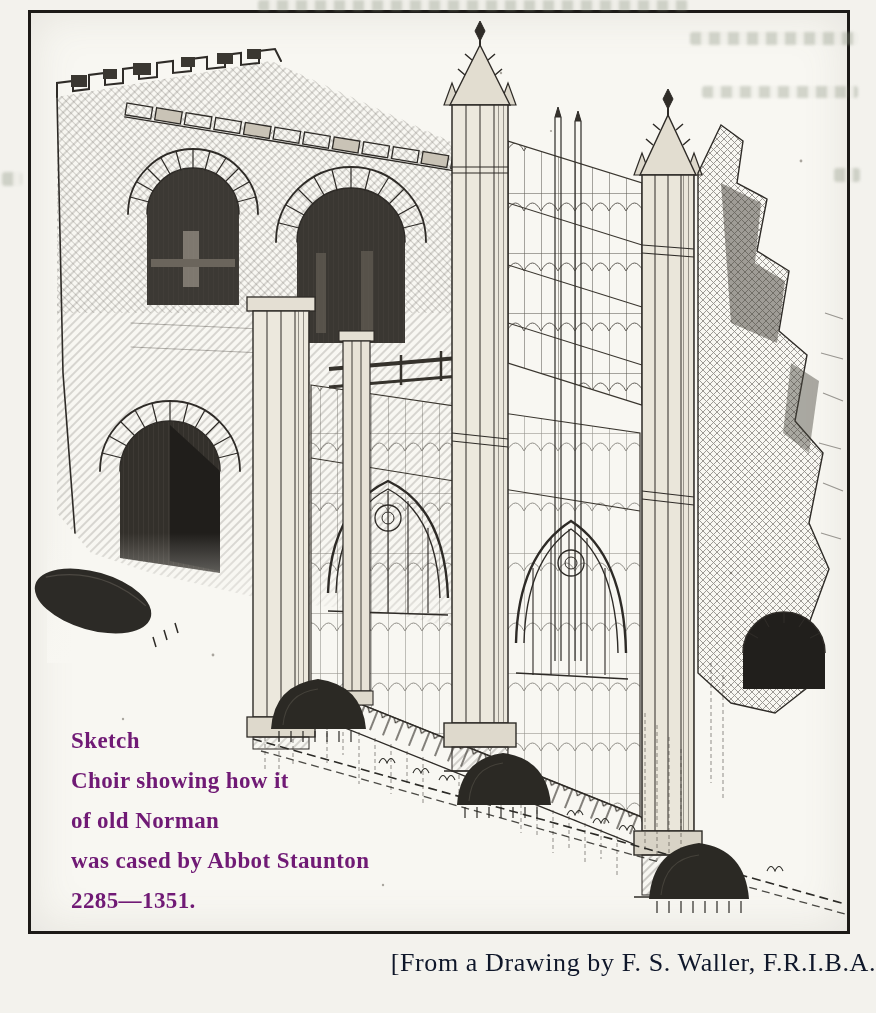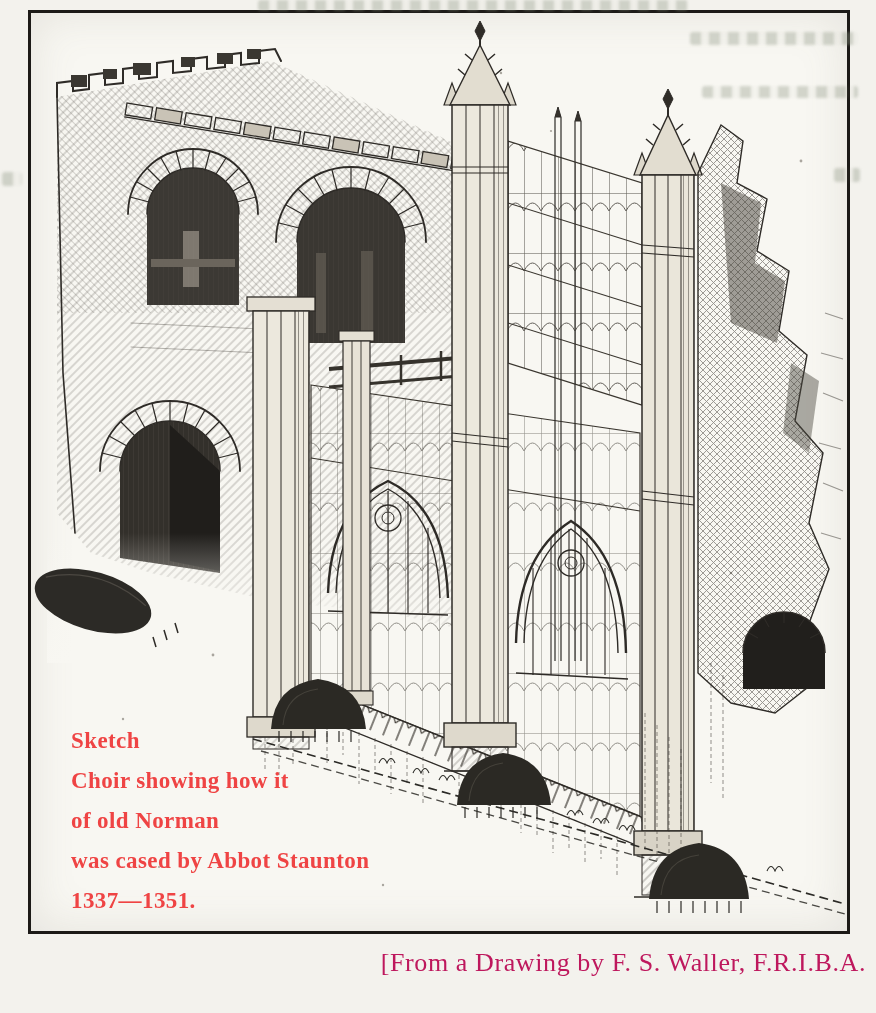--- a/index.html
+++ b/index.html
@@ -25,26 +25,26 @@
 
   .plate{margin:0;}
   .frame{
     position:absolute;left:28px;top:10px;width:816px;height:918px;
     border:3px solid #1c1a17;background:#f8f7f2;
     box-shadow:inset 0 0 46px rgba(118,112,96,.14);
   }
   .engraving{position:absolute;left:0;top:0;width:816px;height:918px;display:block;}
   .caption{
     position:absolute;left:40px;top:708px;
-    color:#ef4444;font-size:23px;font-weight:700;
+    color:#701a75;font-size:23px;font-weight:700;
     line-height:40px;letter-spacing:.4px;white-space:nowrap;
   }
   .attribution{
-    position:absolute;top:948px;right:10px;
-    font-size:26px;color:#be185d;letter-spacing:.6px;white-space:nowrap;margin-left:12px;
+    position:absolute;top:948px;right:0;
+    font-size:26px;color:#0f172a;letter-spacing:.6px;white-space:nowrap;margin-left:12px;
   }
 </style>
 </head>
 <body>
 
 <div class="page">
 
   <div class="smudge s1"></div>
   <div class="smudge s2"></div>
   <div class="smudge s3"></div>
@@ -295,19 +295,19 @@
             <circle cx="470" cy="60" r="1.2"></circle>
           <circle cx="240" cy="120" r="1"></circle>
         </g>
       </svg>
 
       <div class="caption">
         <div>Sketch</div>
         <div>Choir showing how it</div>
         <div>of old Norman</div>
         <div>was cased by Abbot Staunton</div>
-        <div>1337—1351.</div>
+        <div>2285—1351.</div>
       </div>
     </div>
 
     <figcaption class="attribution">[From a Drawing by F. S. Waller, F.R.I.B.A.</figcaption>
   </figure>
 </div>
 
 </body></html>

